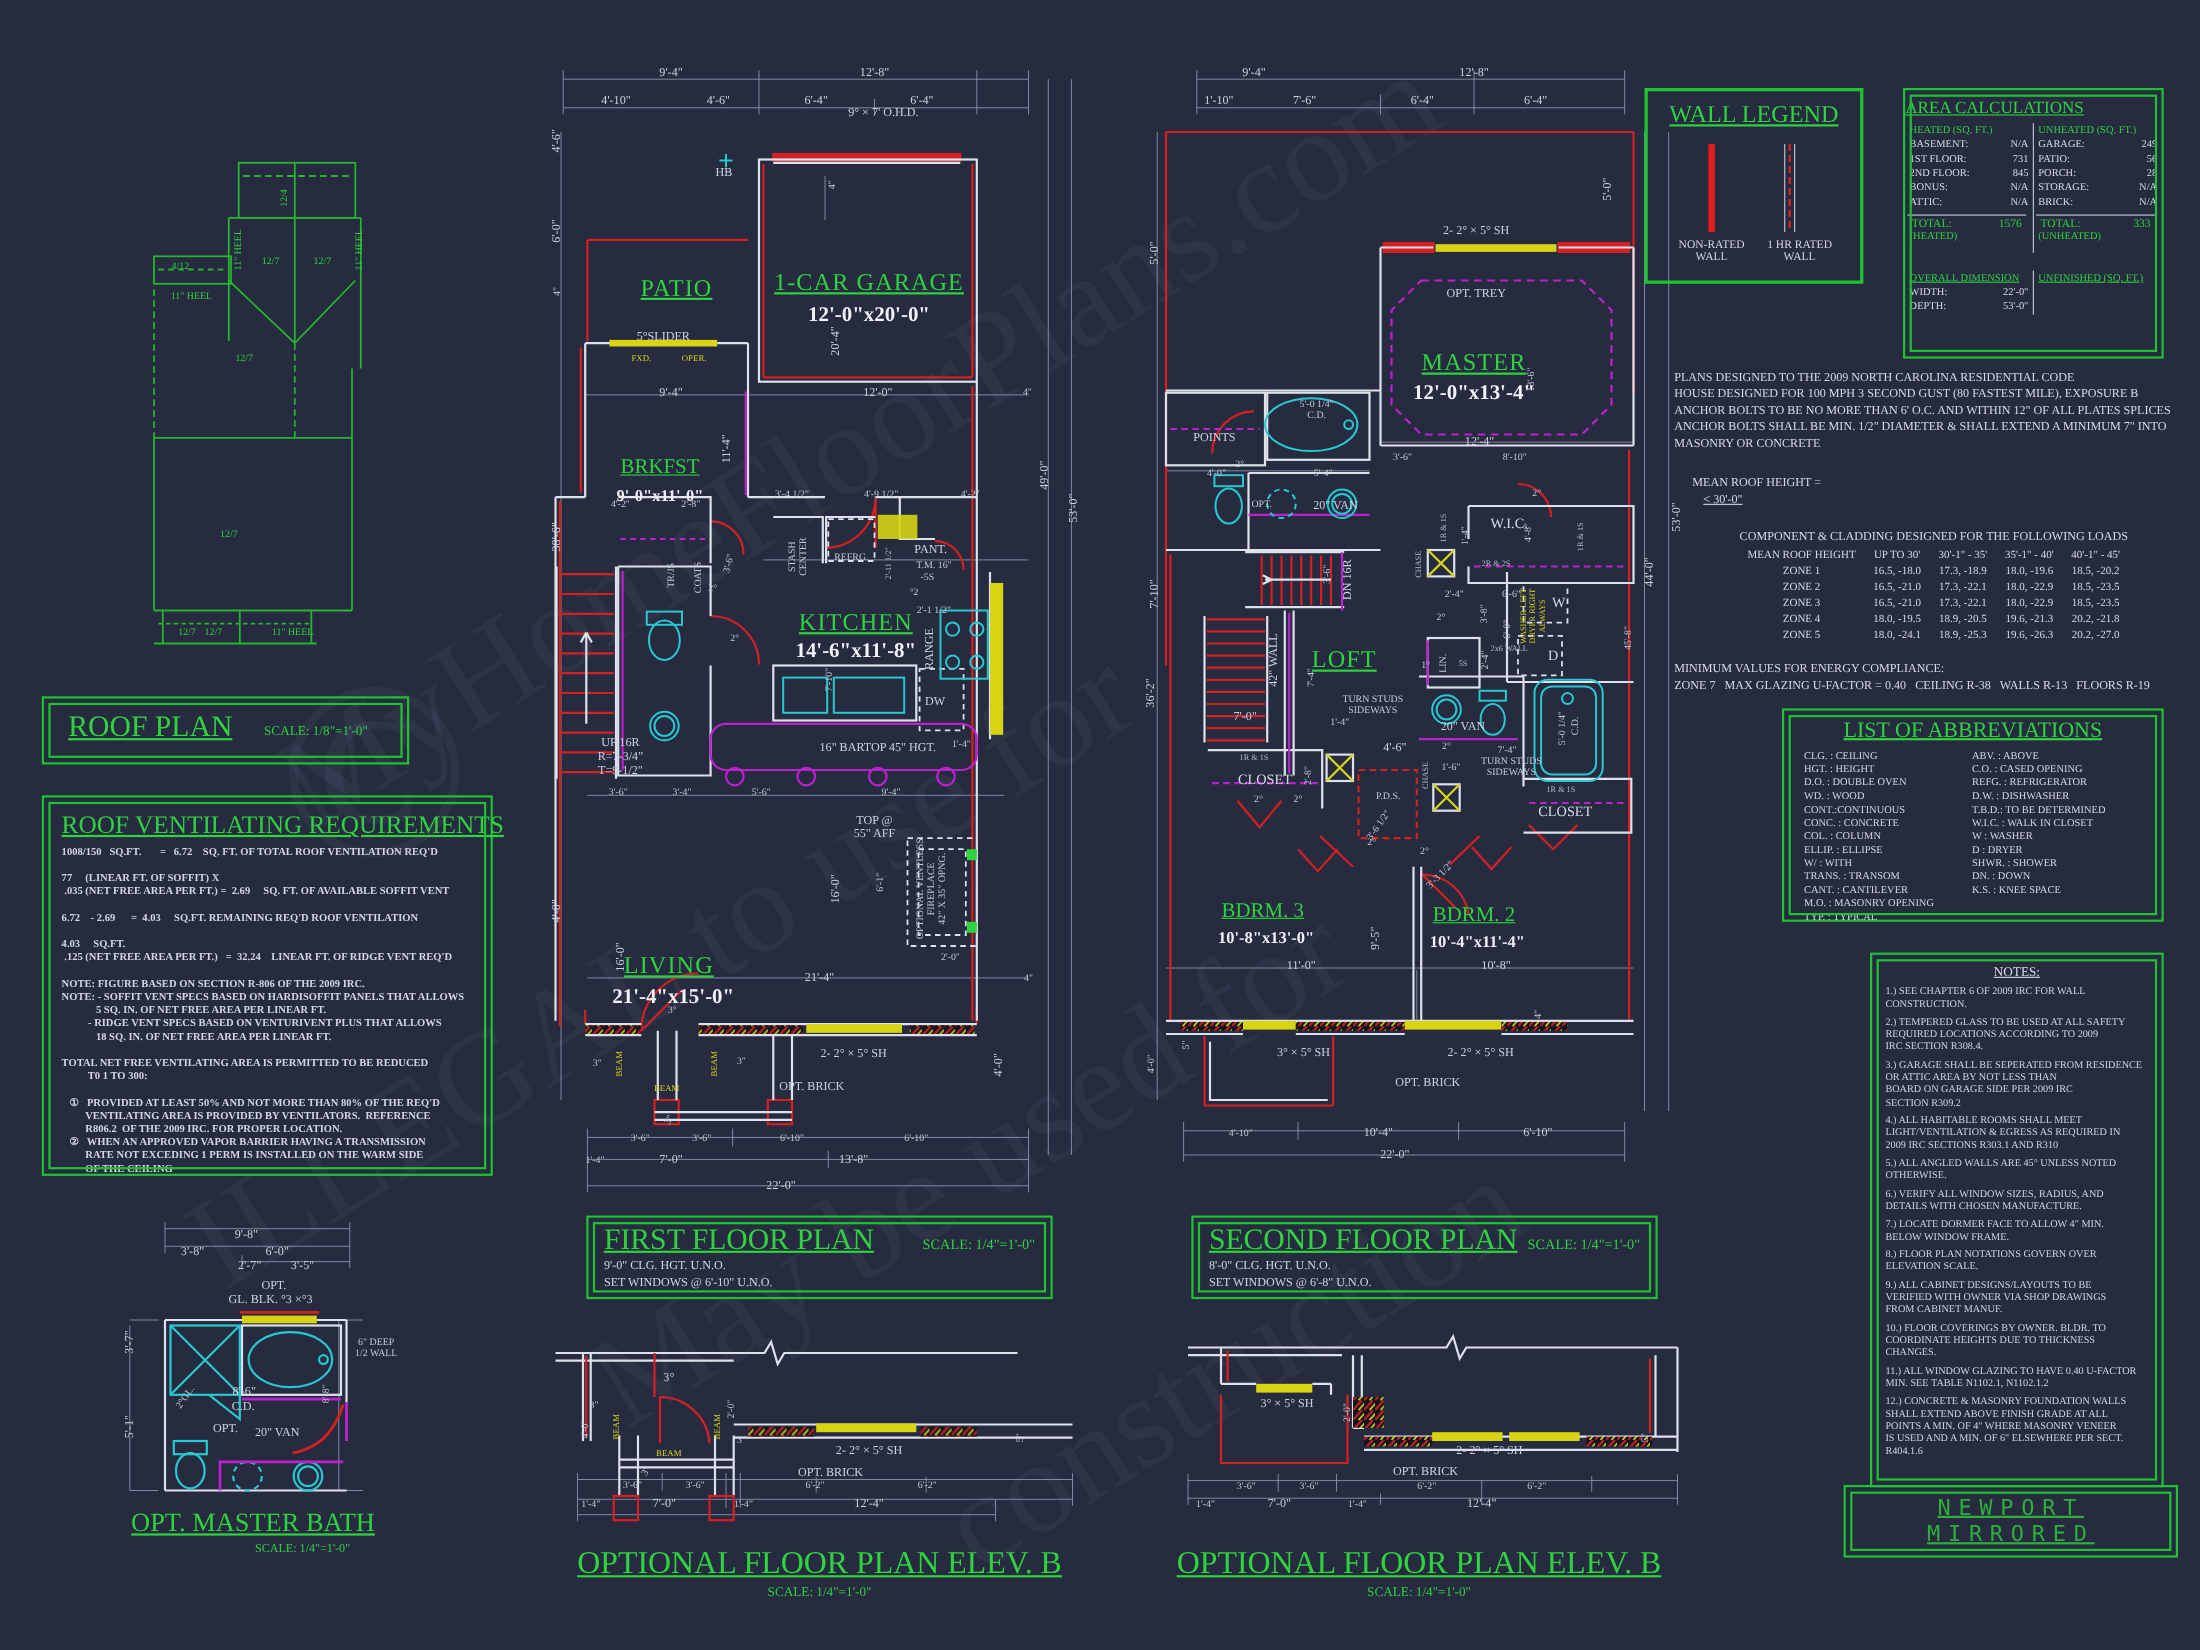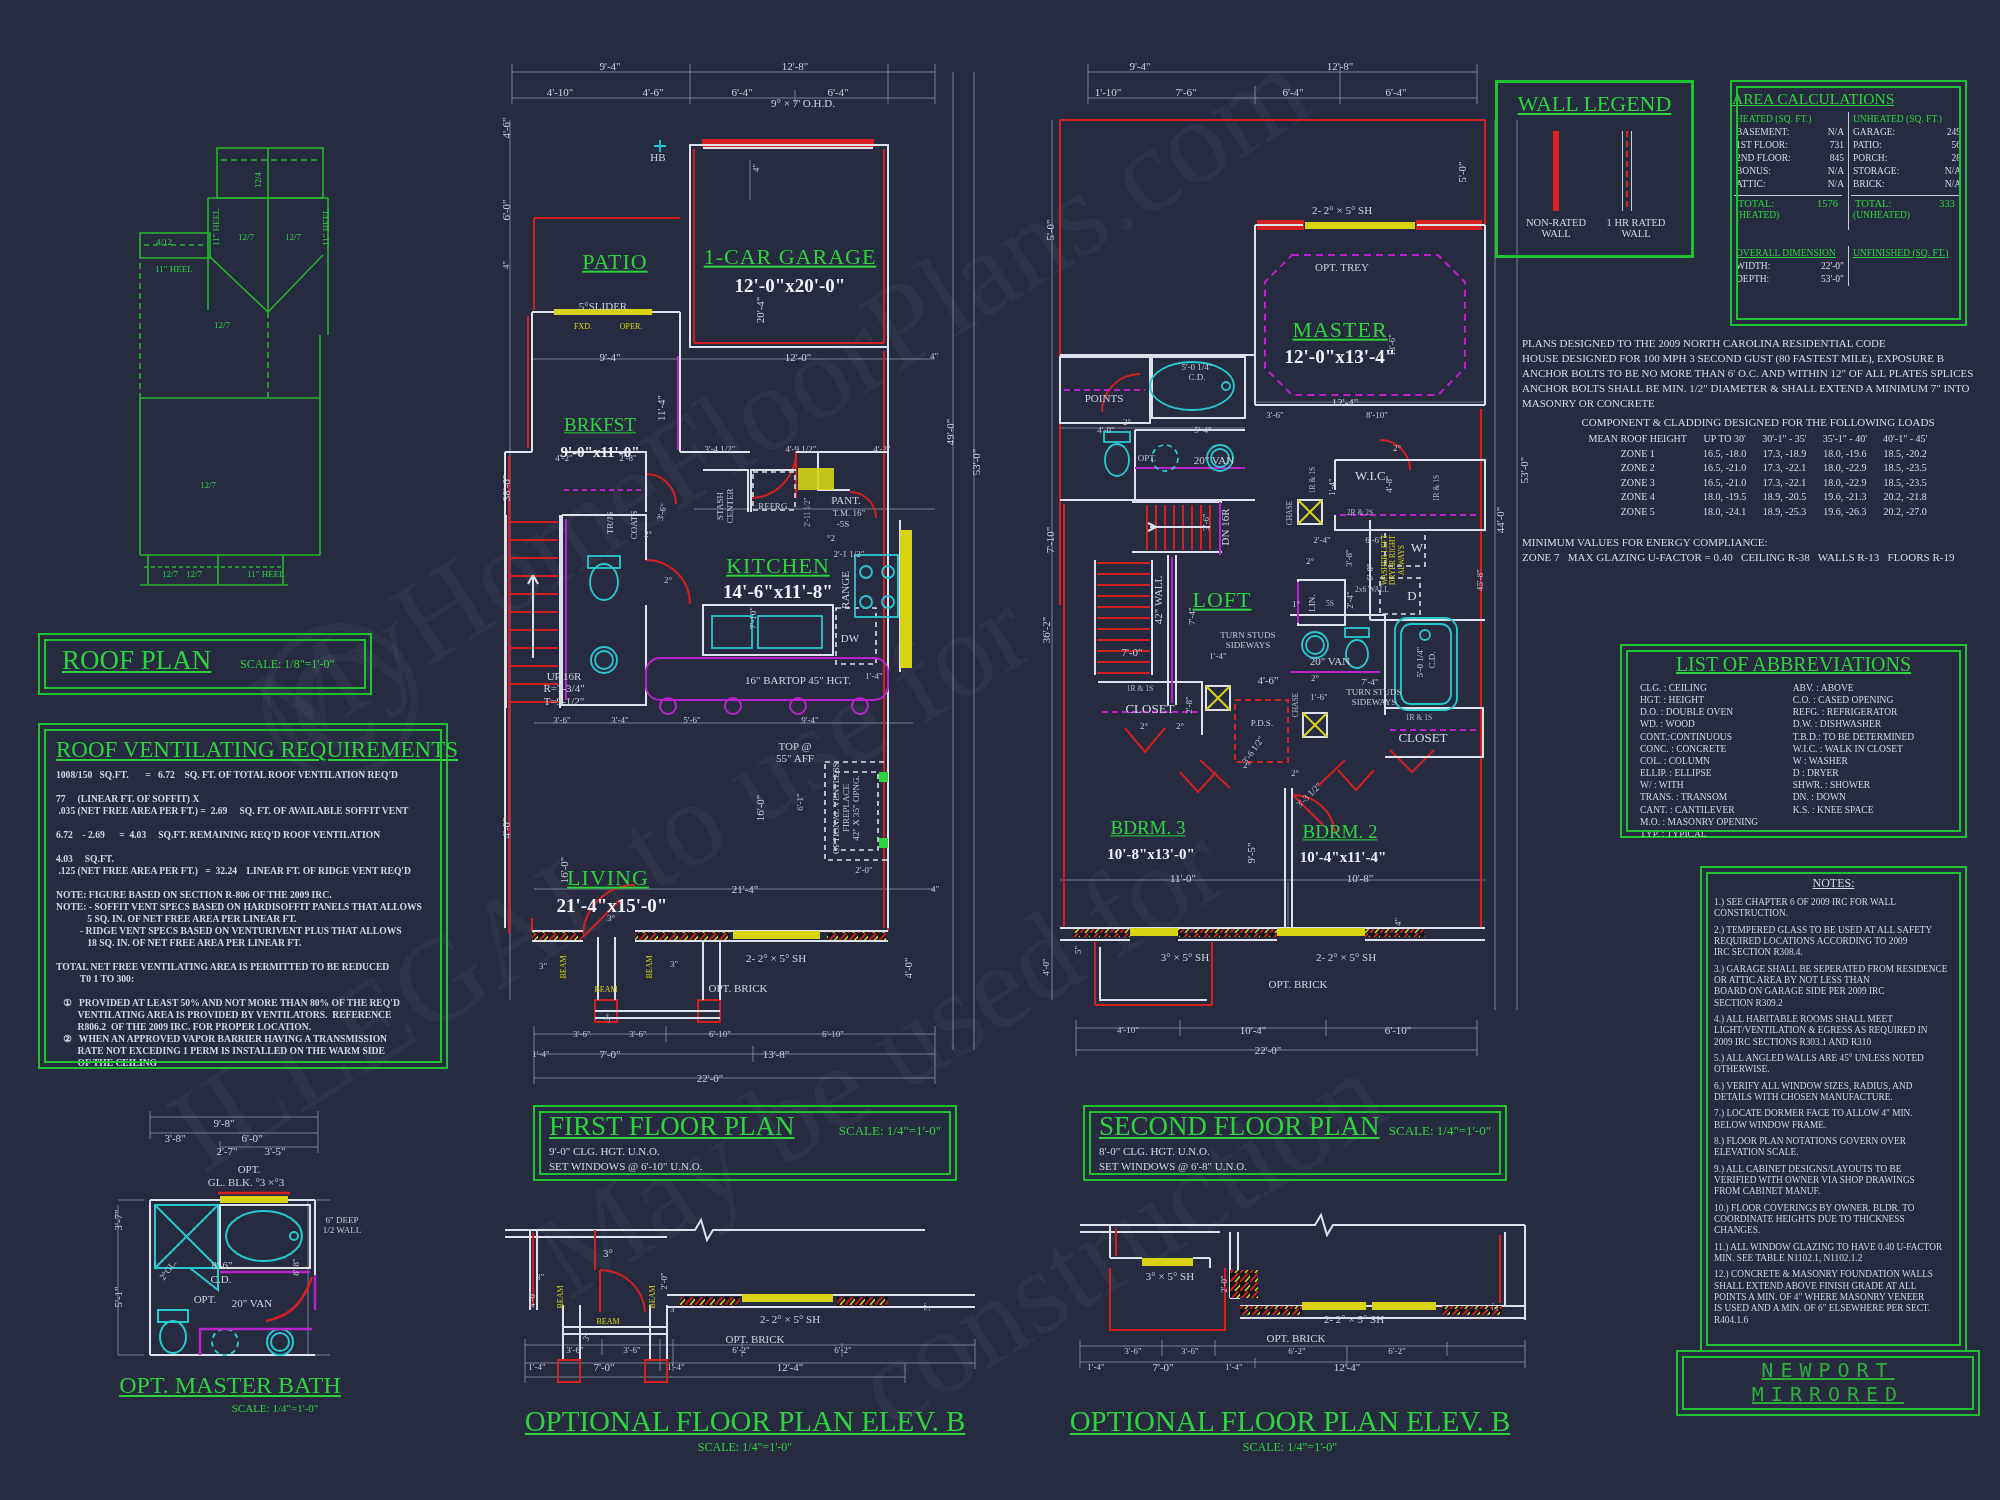--- a/index.html
+++ b/index.html
@@ -770,20 +770,24 @@
 
   <div class="abs" style="left:1522px;top:336px;width:472px;z-index:3;">
     <div>
 
     <div class="code-line">PLANS DESIGNED TO THE 2009 NORTH CAROLINA RESIDENTIAL CODE</div>
         <div class="code-line">HOUSE DESIGNED FOR 100 MPH 3 SECOND GUST (80 FASTEST MILE), EXPOSURE B</div>
         <div class="code-line">ANCHOR BOLTS TO BE NO MORE THAN 6' O.C. AND WITHIN 12" OF ALL PLATES SPLICES</div>
         <div class="code-line">ANCHOR BOLTS SHALL BE MIN. 1/2" DIAMETER &amp; SHALL EXTEND A MINIMUM 7" INTO</div>
         <div class="code-line">MASONRY OR CONCRETE</div>
       </div>
+    <div class="code-line" style="margin-top:6px;">
+      <span>MEAN ROOF HEIGHT =</span>
+      <span style="text-decoration:underline;padding:0 18px 0 10px;">&lt; 30'-0"</span>
+    </div>
     <div class="code-line" style="text-align:center;margin-top:4px;">COMPONENT &amp; CLADDING DESIGNED FOR THE FOLLOWING LOADS</div>
     <table class="loads">
       <thead>
           <tr>
             <th>MEAN ROOF HEIGHT</th>
             <th>UP TO 30'</th>
             <th>30'-1" - 35'</th>
             <th>35'-1" - 40'</th>
             <th>40'-1" - 45'</th>
           </tr>

